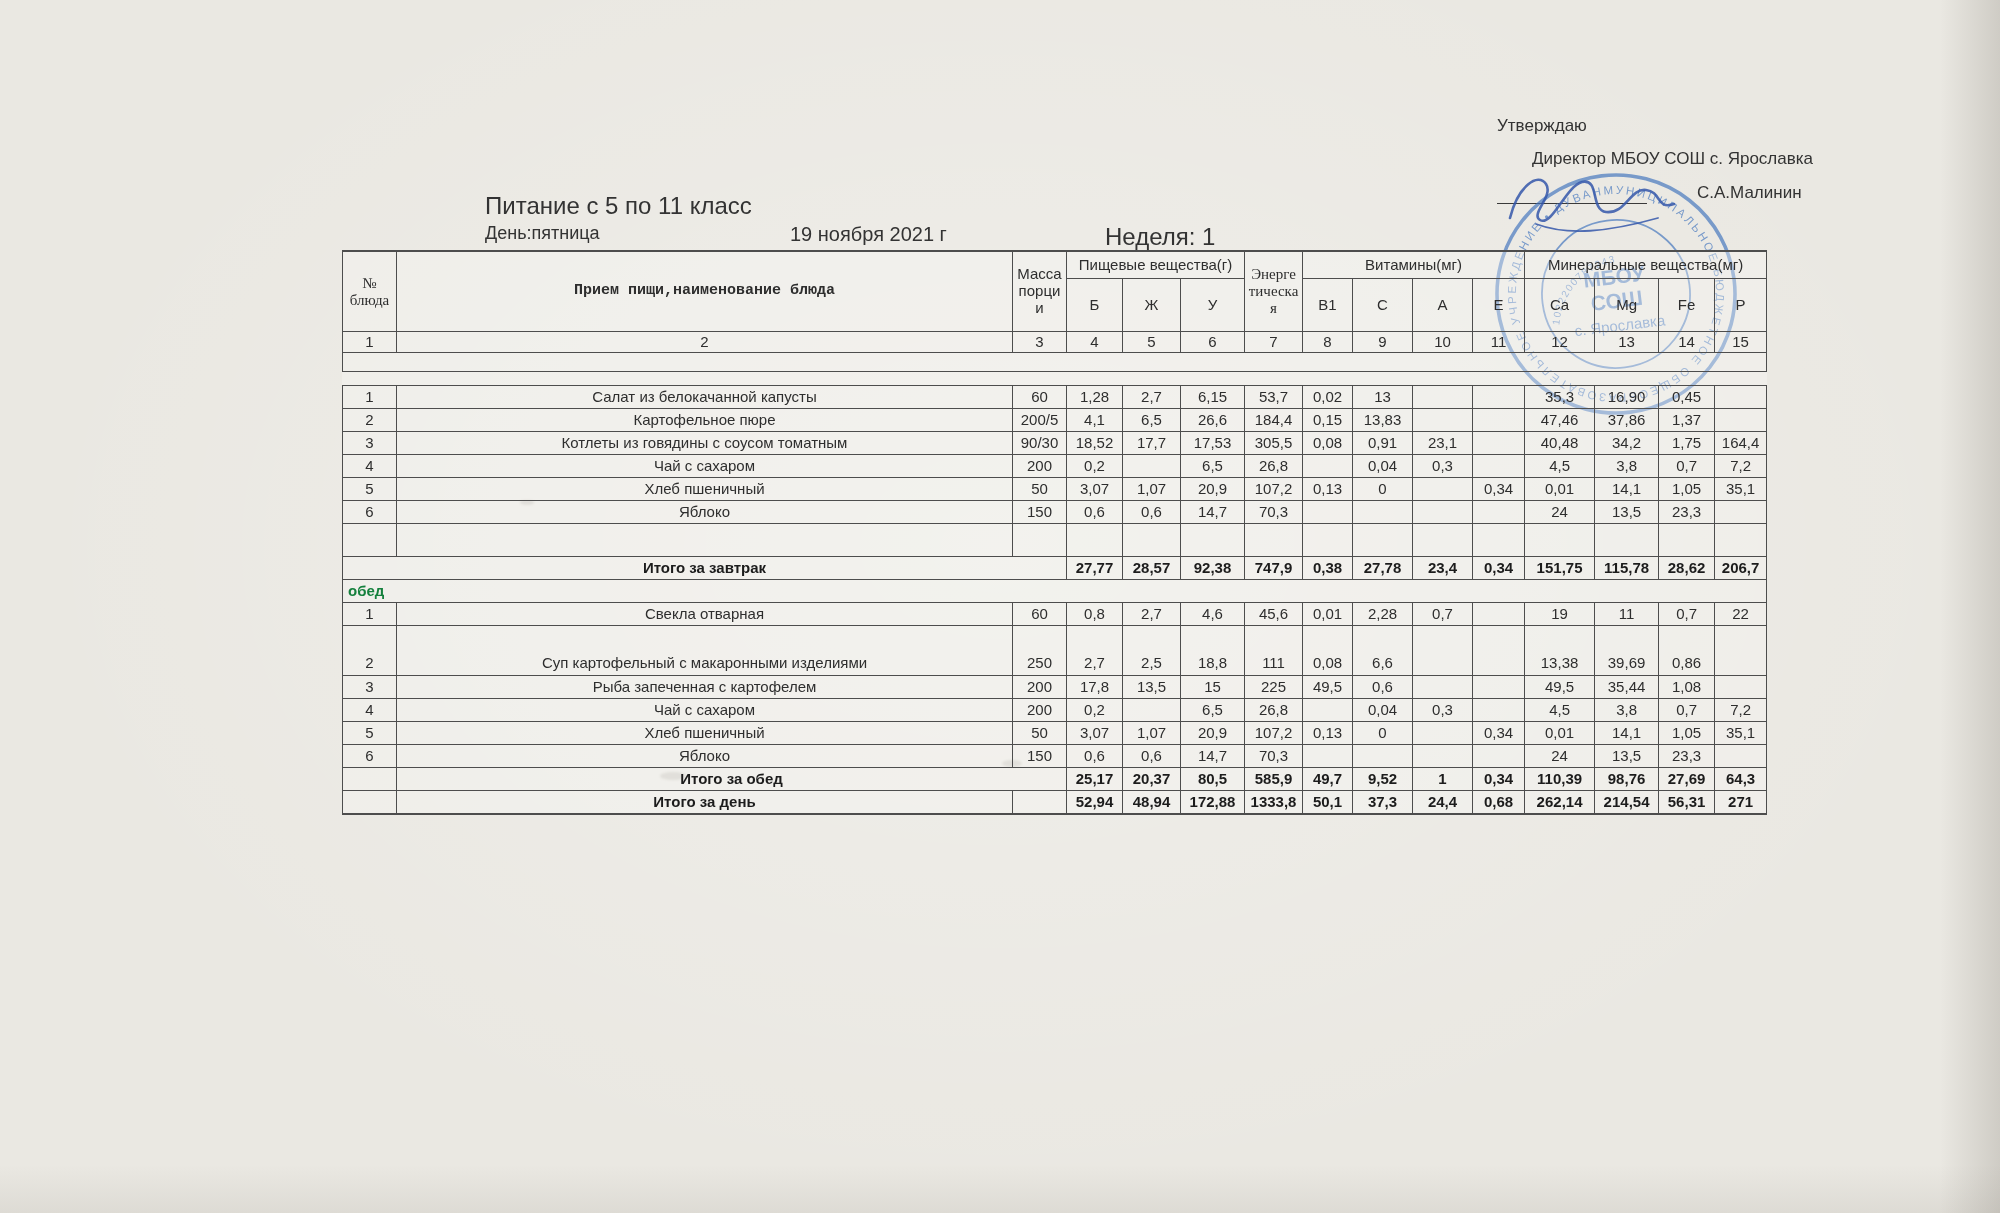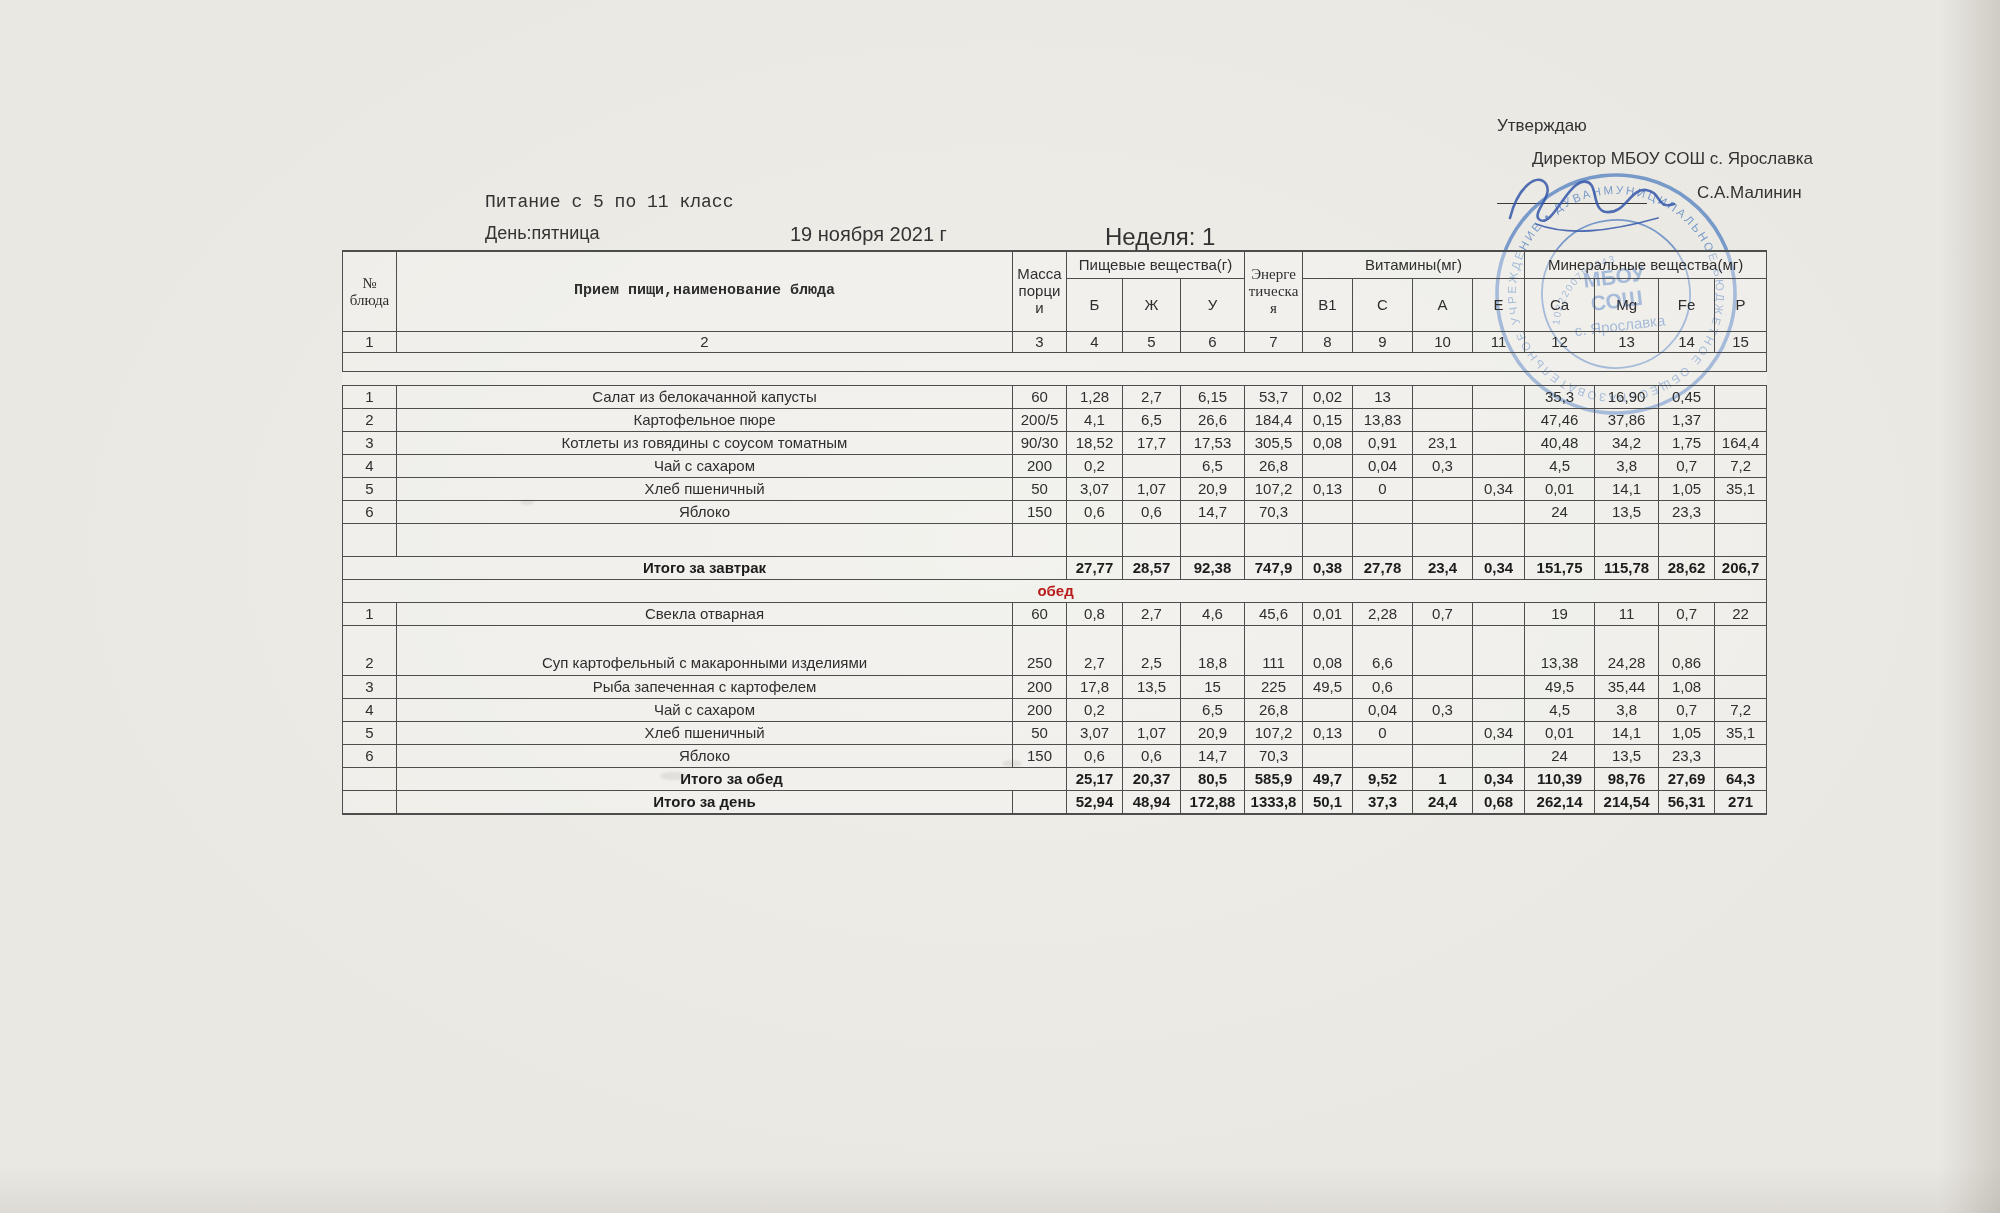--- a/index.html
+++ b/index.html
@@ -33,21 +33,21 @@
   td.hleft{text-align:left;padding-left:4px;font-family:Liberation Serif, serif;}
   td.c-name{text-align:left;padding-left:5px;}
   .wrapany{overflow-wrap:anywhere;word-break:break-word;white-space:normal;}
   tr.colnums td{height:20px;}
   tr.blank td{height:18px;}
   tr.gap td{border-left:none;border-right:none;border-top:none;border-bottom:none;height:13px;background:transparent;}
   tr.empty-r td{height:32px;}
   tr.dish td{height:22px;}
   tr.tall td{height:46px;vertical-align:bottom;padding-bottom:3px;}
   tr.total td{font-weight:bold;color:#1c1c1c;}
-  tr.section td{text-align:center;font-weight:bold;padding-left:5px;color:#b91c1c;}
+  tr.section td{text-align:left;font-weight:bold;padding-left:5px;color:#15803d;}
   tr.h1 td, tr.h2 td{color:#2e2e2e;}
   td.meal-h{font-weight:bold;font-family:Liberation Mono, monospace;}
   table.menu tbody tr:last-child td{border-bottom-width:2px;}
   table.menu thead tr.h1 td{border-top-width:2px;}
 </style>
 </head>
 <body>
 
 <div class="scan-vignette"></div>
 <div class="speck" style="left:660px;top:772px;width:26px;height:8px;"></div>
@@ -75,21 +75,21 @@
   <text x="126" y="116" text-anchor="middle" fill="#3e72bd" font-size="21" font-weight="bold" font-family="Liberation Sans, sans-serif">МБОУ</text>
   <text x="126" y="140" text-anchor="middle" fill="#3e72bd" font-size="21" font-weight="bold" font-family="Liberation Sans, sans-serif">СОШ</text>
   <text x="126" y="163" text-anchor="middle" fill="#3e72bd" font-size="15" font-family="Liberation Sans, sans-serif">с. Ярославка</text>
 </svg>
 
 <svg class="signature" viewBox="0 0 240 100">
   <path d="M 22 66 C 30 34 50 20 58 32 C 66 44 42 62 52 68 C 64 75 78 34 94 30 C 112 26 102 58 118 60 C 138 62 142 36 158 38 C 174 40 168 58 186 52" fill="none" stroke="#3558ab" stroke-width="2.6" stroke-linecap="round"></path>
   <path d="M 48 72 C 80 84 120 80 170 66" fill="none" stroke="#3558ab" stroke-width="1.8" stroke-linecap="round"></path>
 </svg>
 
-<div class="abs doc-text" style="left:485px;top:192px;font-size:18px;font-family:Liberation Mono, monospace;">Питание с 5 по 11 класс</div>
+<div class="abs doc-text" style="left:485px;top:192px;font-size:24px;">Питание с 5 по 11 класс</div>
 <div class="abs doc-text" style="left:485px;top:223px;font-size:18px;">День:пятница</div>
 <div class="abs doc-text" style="left:790px;top:223px;font-size:20px;">19 ноября 2021 г</div>
 <div class="abs doc-text" style="left:1105px;top:223px;font-size:24px;">Неделя: 1</div>
 
 <table class="menu">
   <colgroup>
     <col style="width:54px">
       <col style="width:616px">
       <col style="width:54px">
     <col style="width:56px">
@@ -313,21 +313,21 @@
         <td>250</td>
         <td>2,7</td>
         <td>2,5</td>
         <td>18,8</td>
         <td>111</td>
         <td>0,08</td>
         <td>6,6</td>
         <td></td>
         <td></td>
         <td>13,38</td>
-        <td>24,28</td>
+        <td>39,69</td>
         <td>0,86</td>
         <td></td>
       </tr>
       <tr class="dish">
         <td>3</td>
         <td class="c-name">Рыба запеченная с картофелем</td>
         <td>200</td>
         <td>17,8</td>
         <td>13,5</td>
         <td>15</td>

